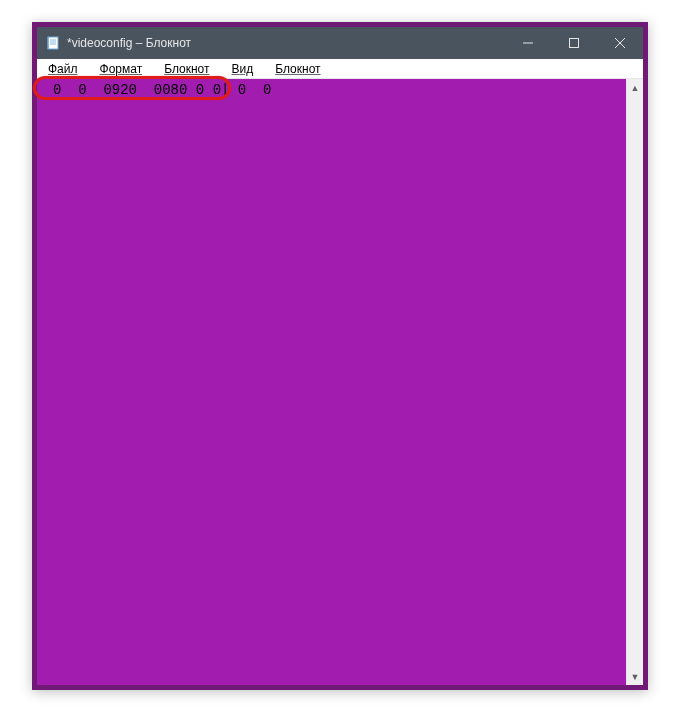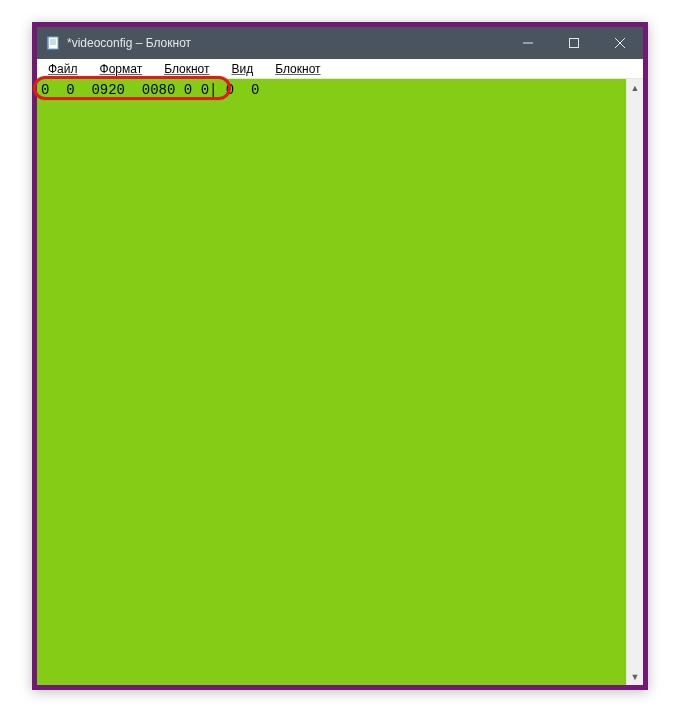--- a/index.html
+++ b/index.html
@@ -71,28 +71,28 @@
     .content-wrap {
       flex: 1;
       display: flex;
       position: relative;
       min-height: 0;
     }
     .text-area {
       flex: 1;
       font-family: "Consolas", "Courier New", monospace;
       font-size: 14px;
-      padding: 2px 4px;
+      padding: 2px 16px;
       border: none;
       resize: none;
       outline: none;
       white-space: pre;
       overflow: auto;
       line-height: 1.35;
-      background: #84cc16;
+      background: #a21caf;
       color: #000;
     }
     .scrollbar-v {
       width: 17px;
       background: #f0f0f0;
       border-left: 1px solid #e5e5e5;
       position: relative;
     }
     .scroll-arrow {
       position: absolute;

